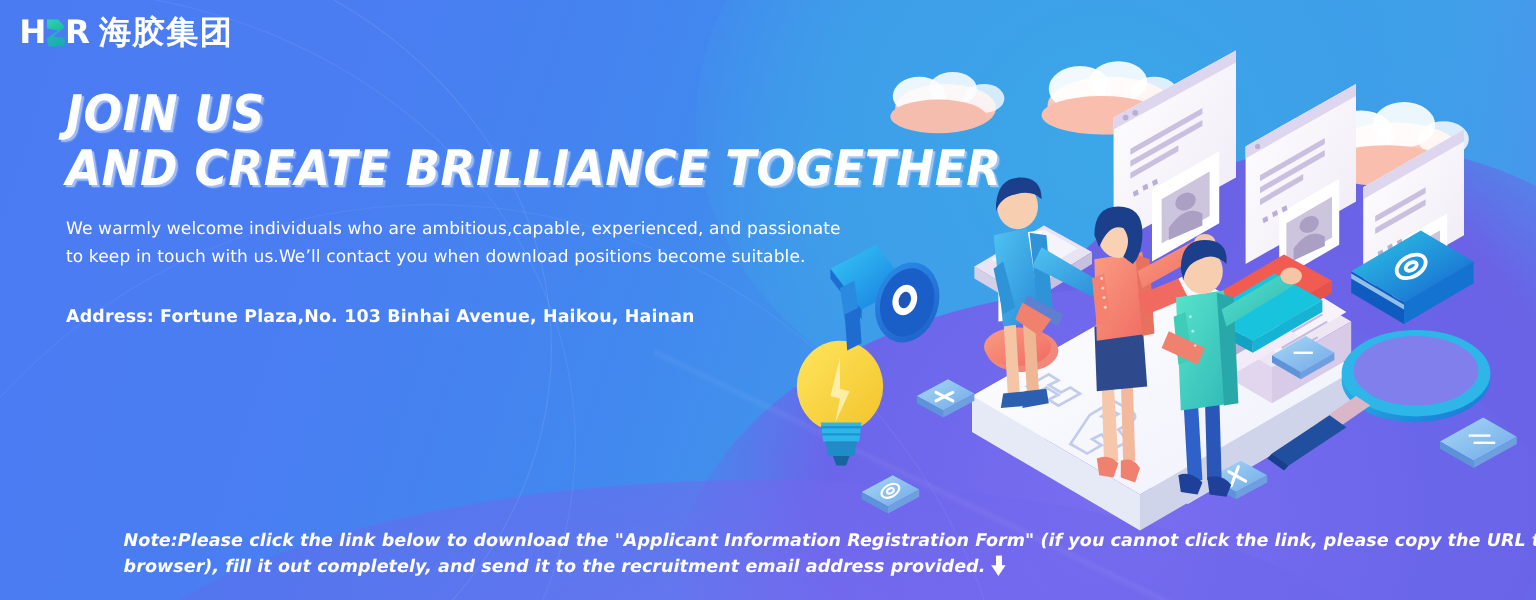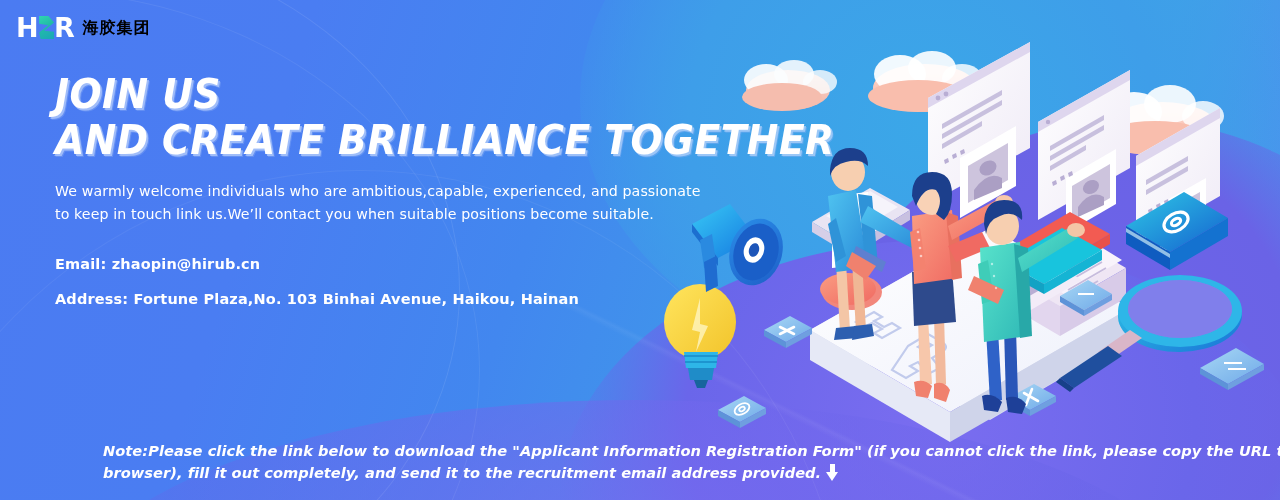--- a/index.html
+++ b/index.html
@@ -35,21 +35,21 @@
   
   .logo{position:absolute;left:16px;top:14px;display:flex;align-items:center;gap:7px;z-index:40;}
   .logo-mark{position:relative;display:flex;align-items:center;font-size:27px;font-weight:900;
     color:#fff;letter-spacing:.5px;line-height:1;font-family:"DejaVu Sans",sans-serif;}
   .logo-h{display:inline-block;}
   .logo-swoosh{display:inline-block;width:17px;height:25px;position:relative;margin:0 -1px;}
   .logo-swoosh::before{content:"";position:absolute;left:1px;top:1px;width:15px;height:23px;
     background:linear-gradient(150deg,#2fd6b0 0%,#22bba8 45%,#1aa6b8 100%);
     clip-path:polygon(0% 0%,62% 0%,100% 28%,34% 64%,100% 68%,100% 100%,10% 100%,0% 72%,62% 40%,0% 34%);}
   .logo-r{display:inline-block;}
-  .logo-cn{color:#000000;font-size:16px;font-weight:700;letter-spacing:1px;
+  .logo-cn{color:#ffffff;font-size:27px;font-weight:700;letter-spacing:1px;
     font-family:"DejaVu Sans","Liberation Sans",sans-serif;line-height:1;}
 
   
   .copy{position:absolute;left:55px;top:72px;width:660px;z-index:30;}
   .headline{font-family:"DejaVu Sans",sans-serif;font-style:italic;font-weight:900;
     color:#ffffff;font-size:41px;line-height:1.12;letter-spacing:.5px;
     transform:scaleX(.92);transform-origin:left center;
     text-shadow:2px 2px 0 rgba(210,225,255,.55), 3px 3px 0 rgba(150,180,245,.35);
     white-space:nowrap;}
   .headline .l2{display:block;}
@@ -98,24 +98,23 @@
     </span>
     <span class="logo-cn">海胶集团</span>
   </div>
 
   <div class="copy">
     <div class="headline">
       <span>JOIN US</span>
       <span class="l2">AND CREATE BRILLIANCE TOGETHER</span>
     </div>
 
-    <p class="lede">We warmly welcome individuals who are ambitious,capable, experienced, and passionate to keep in touch link us.We’ll contact you when suitable positions become suitable.</p>
+    <p class="lede">We warmly welcome individuals who are ambitious,capable, experienced, and passionate to keep in touch with us.We’ll contact you when download positions become suitable.</p>
 
     <div class="contact">
-      <div>Email: zhaopin@hirub.cn</div>
       <div>Address: Fortune Plaza,No. 103 Binhai Avenue, Haikou, Hainan</div>
     </div>
   </div>
 
   <div class="note">
     <span>Note:Please click the link below to download the "Applicant Information Registration Form" (if you cannot click the link, please copy the URL to browser), fill it out completely, and send it to the recruitment email address provided.</span><span class="dl-arrow"></span>
   </div>
 
   <div class="illus">
   <svg viewBox="0 0 620 500" xmlns="http://www.w3.org/2000/svg">

